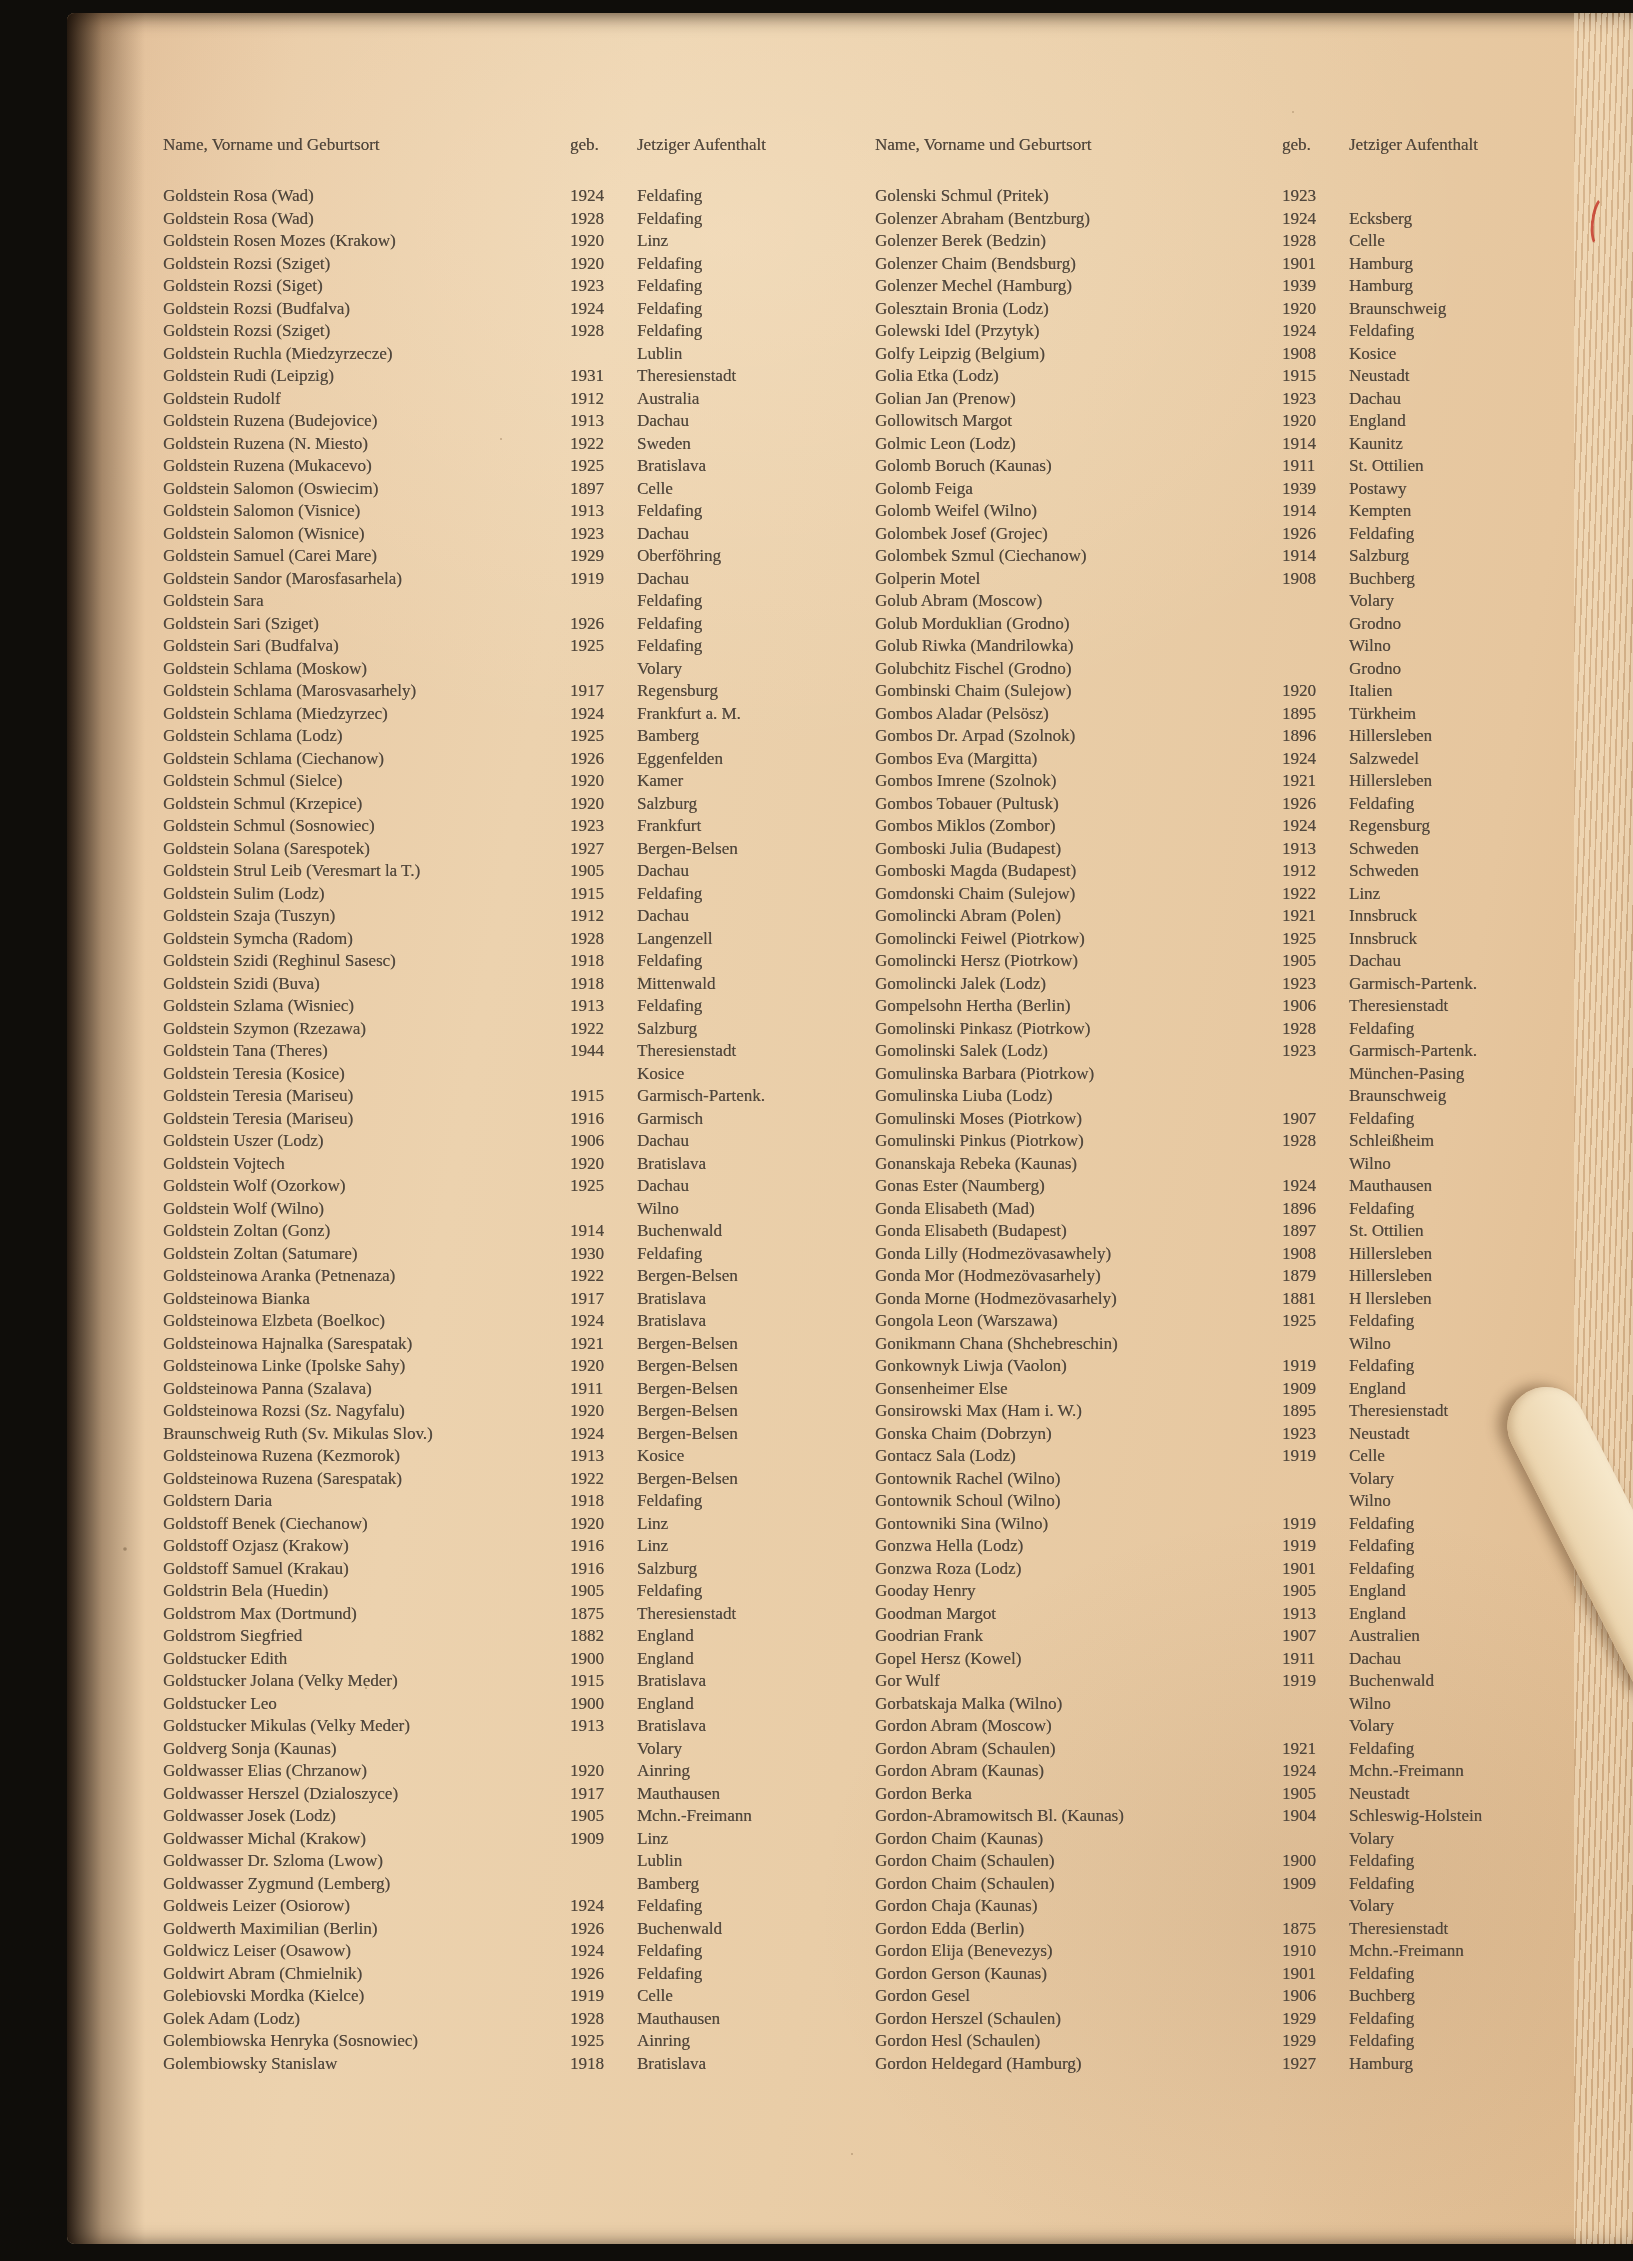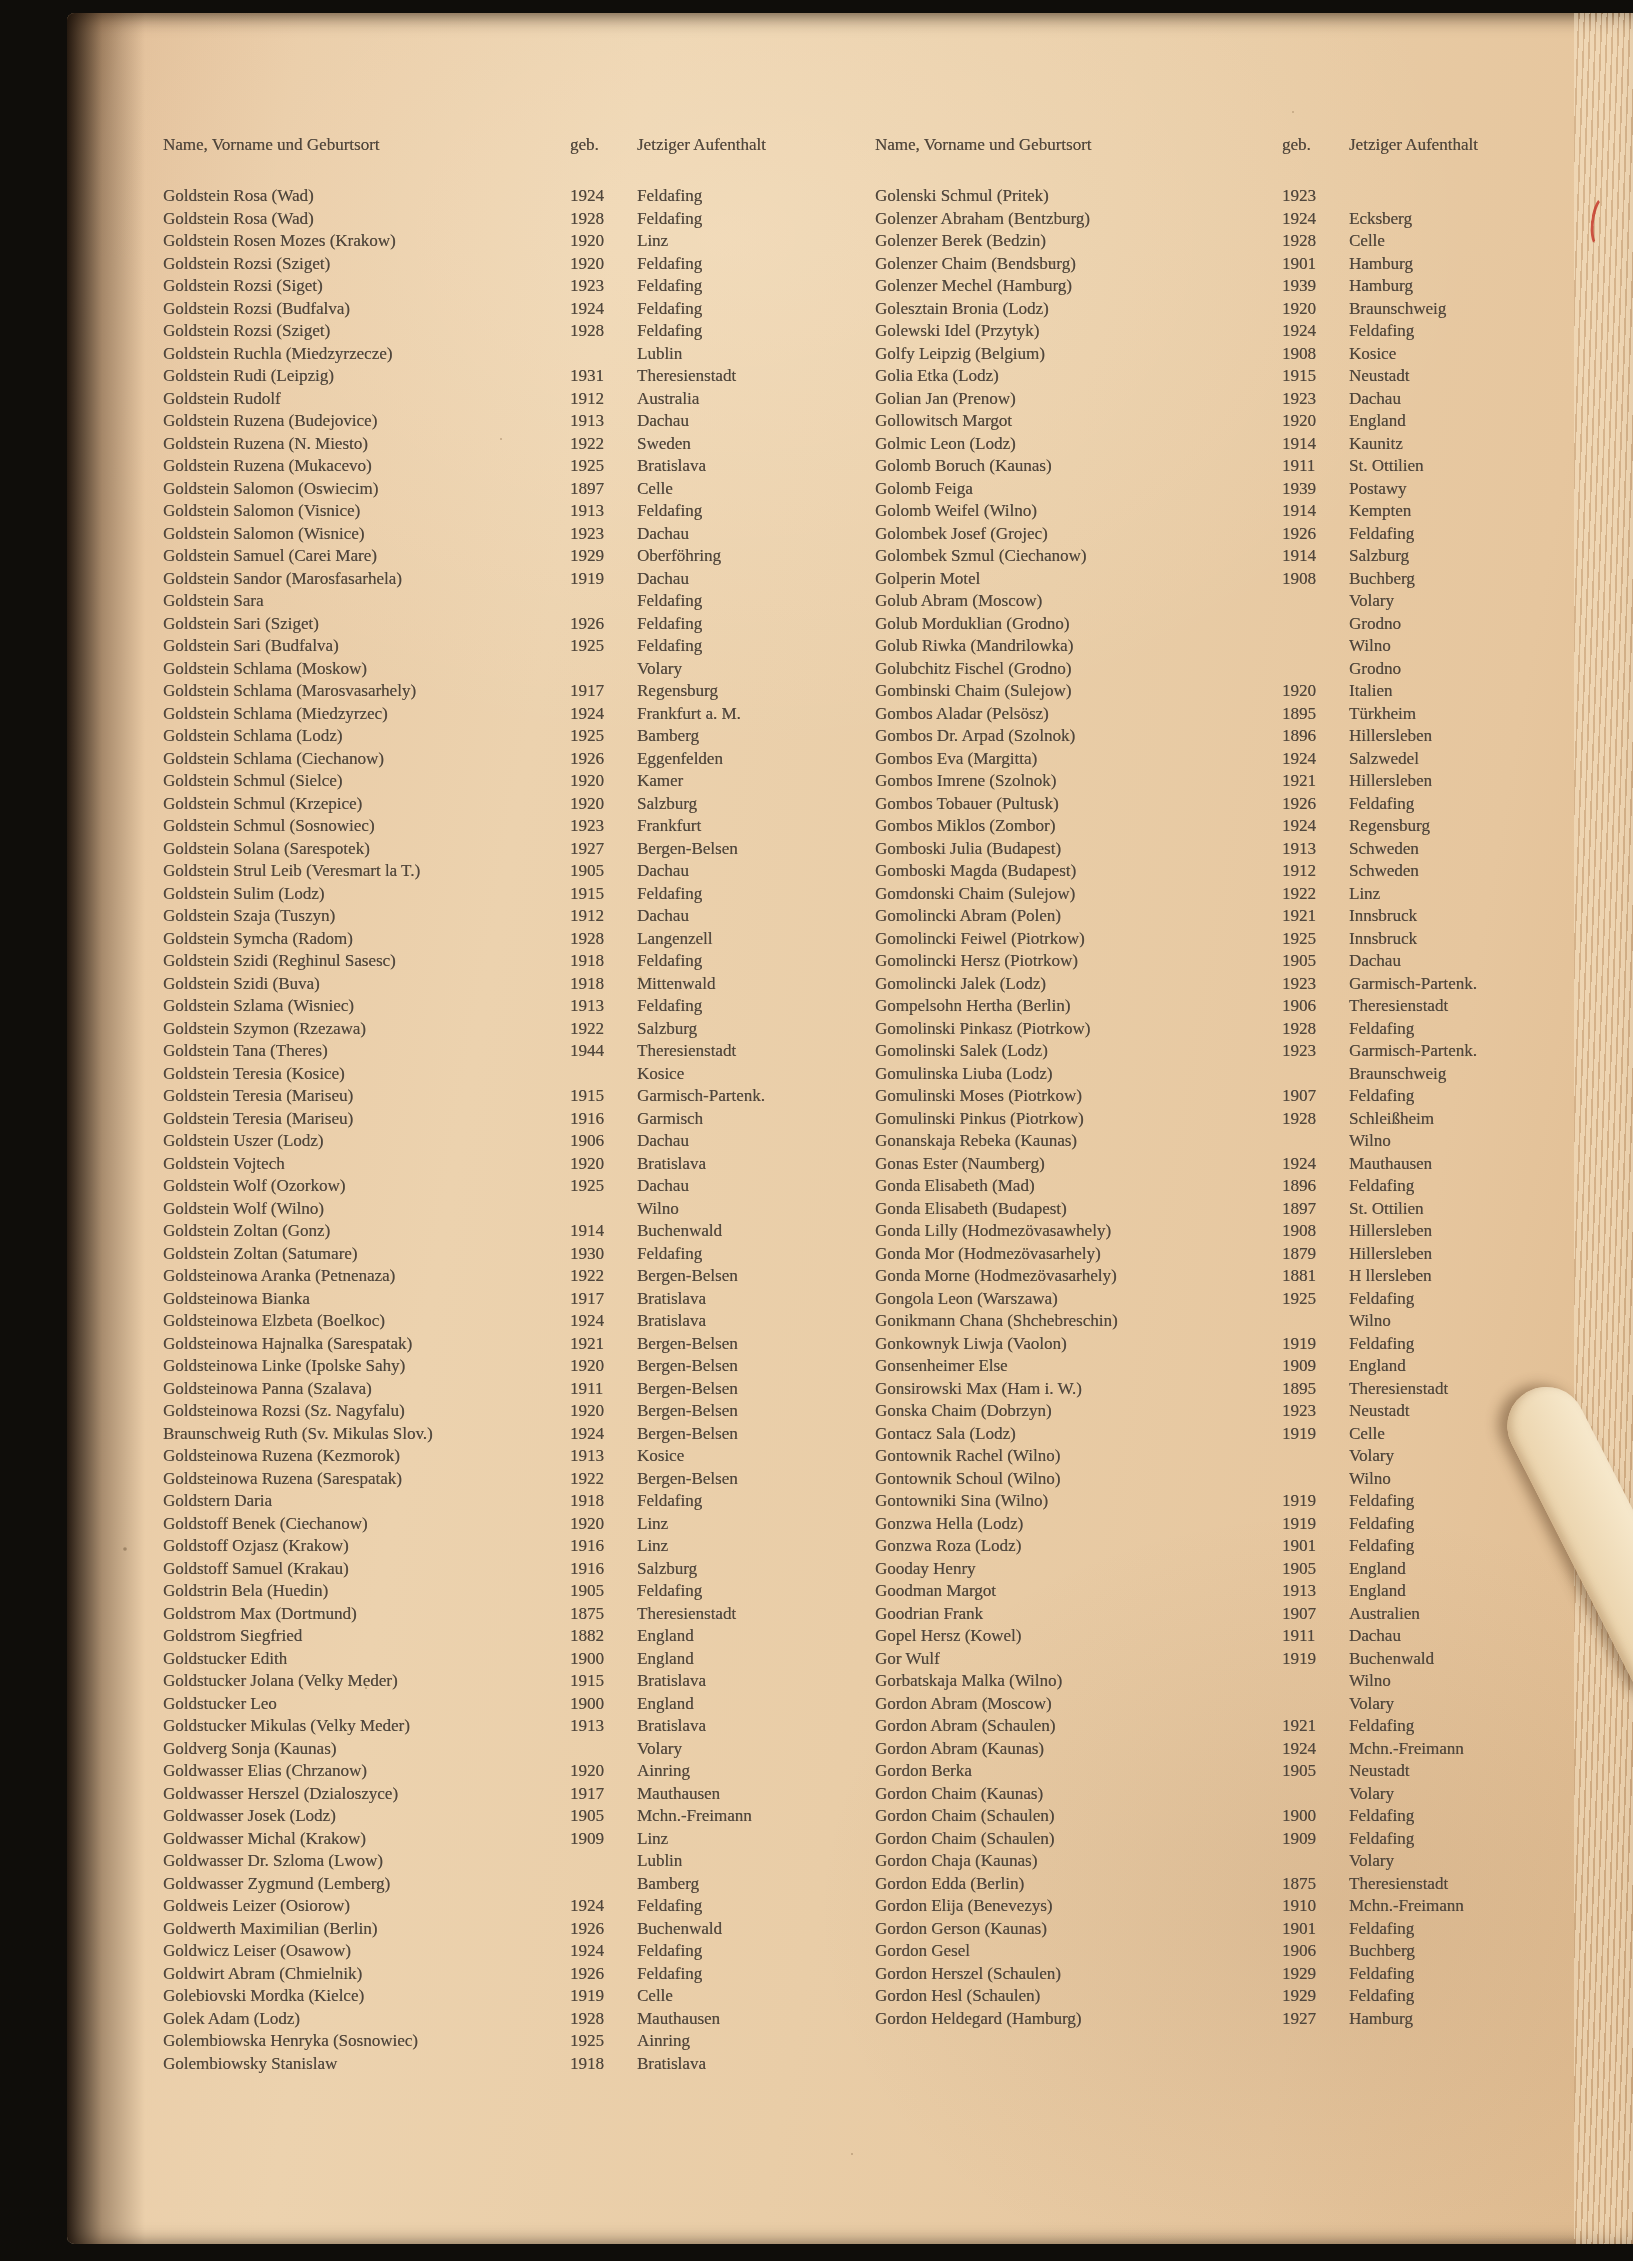--- a/index.html
+++ b/index.html
@@ -665,20 +665,24 @@
           <span class="txt c-name">Gomolinski Pinkasz (Piotrkow)</span>
           <span class="txt c-year">1928</span>
           <span class="txt c-place">Feldafing</span>
         </div>
         <div class="row">
           <span class="txt c-name">Gomolinski Salek (Lodz)</span>
           <span class="txt c-year">1923</span>
           <span class="txt c-place">Garmisch-Partenk.</span>
         </div>
         <div class="row">
+          <span class="txt c-name">Gomulinska Barbara (Piotrkow)</span>
+          <span class="txt c-place">München-Pasing</span>
+        </div>
+        <div class="row">
           <span class="txt c-name">Gomulinska Liuba (Lodz)</span>
           <span class="txt c-place">Braunschweig</span>
         </div>
         <div class="row">
           <span class="txt c-name">Gomulinski Moses (Piotrkow)</span>
           <span class="txt c-year">1907</span>
           <span class="txt c-place">Feldafing</span>
         </div>
         <div class="row">
           <span class="txt c-name">Gomulinski Pinkus (Piotrkow)</span>
@@ -816,20 +820,25 @@
         </div>
         <div class="row">
           <span class="txt c-name">Gordon Abram (Kaunas)</span>
           <span class="txt c-year">1924</span>
           <span class="txt c-place">Mchn.-Freimann</span>
         </div>
         <div class="row">
           <span class="txt c-name">Gordon Berka</span>
           <span class="txt c-year">1905</span>
           <span class="txt c-place">Neustadt</span>
+        </div>
+        <div class="row">
+          <span class="txt c-name">Gordon-Abramowitsch Bl. (Kaunas)</span>
+          <span class="txt c-year">1904</span>
+          <span class="txt c-place">Schleswig-Holstein</span>
         </div>
         <div class="row">
           <span class="txt c-name">Gordon Chaim (Kaunas)</span>
           <span class="txt c-place">Volary</span>
         </div>
         <div class="row">
           <span class="txt c-name">Gordon Chaim (Schaulen)</span>
           <span class="txt c-year">1900</span>
           <span class="txt c-place">Feldafing</span>
         </div>

